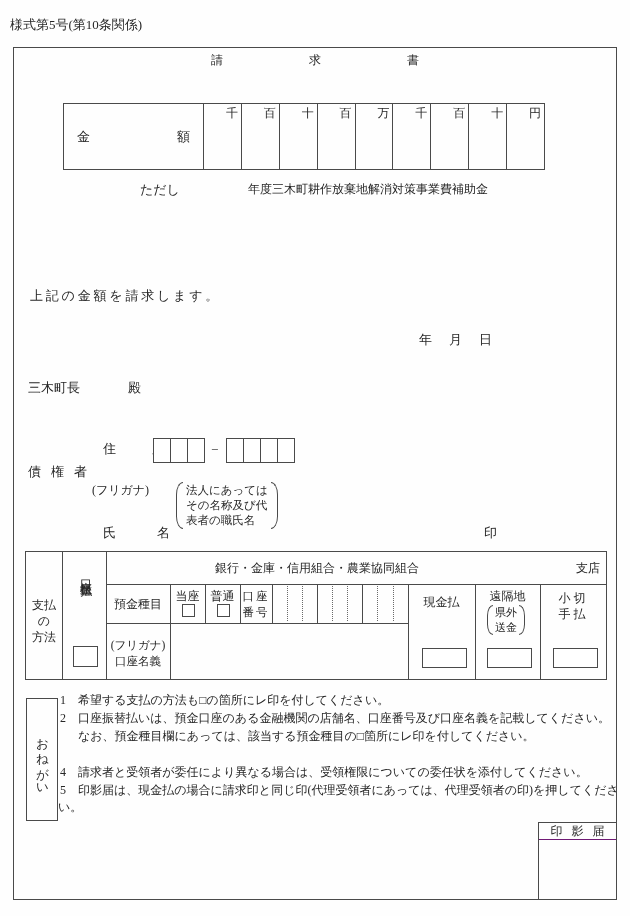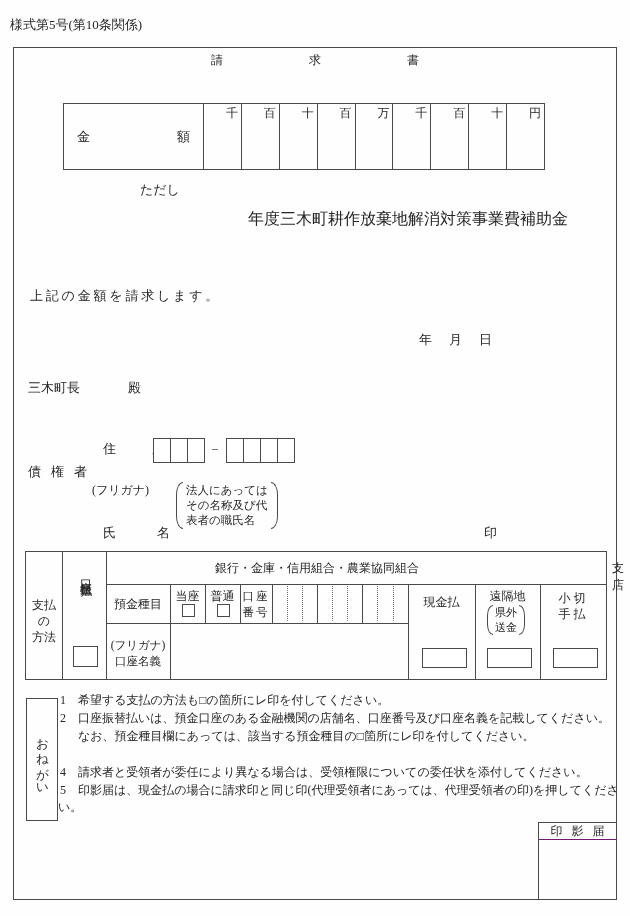--- a/index.html
+++ b/index.html
@@ -33,21 +33,21 @@
   .bparen{border:1px solid #4a4a4a;box-sizing:border-box;}
   .bp-l{border-right:0;border-radius:9px 0 0 9px / 16px 0 0 16px;}
   .bp-r{border-left:0;border-radius:0 9px 9px 0 / 0 16px 16px 0;}
 
   .pbox{position:absolute;top:438px;display:flex;}
   .pbox span{width:18px;height:25px;border:1px solid #4a4a4a;margin-left:-1px;
              box-sizing:border-box;background:#fff;}
 
   .noteline{position:absolute;left:58px;white-space:nowrap;font-size:12px;}
   .noteline .n{display:inline-block;width:20px;padding-left:2px;box-sizing:border-box;}
-  .noteline.cont{padding-left:20px;font-family:Liberation Mono, monospace;}
+  .noteline.cont{padding-left:20px;}
 
   .onegai{position:absolute;left:26px;top:698px;width:32px;height:123px;
           border:1px solid #4a4a4a;box-sizing:border-box;display:flex;
           align-items:center;justify-content:center;}
   .sealbox{position:absolute;left:538px;top:822px;width:79px;height:78px;
            border:1px solid #4a4a4a;box-sizing:border-box;}
   .sealbox .hd{border-bottom:1px solid #701a75;text-align:center;height:16px;
                line-height:16px;font-size:12px;letter-spacing:9px;text-indent:9px;}
 </style>
 </head>
@@ -73,21 +73,21 @@
     <div class="u">十</div>
     <div class="u">百</div>
     <div class="u">万</div>
     <div class="u">千</div>
     <div class="u">百</div>
     <div class="u">十</div>
     <div class="u">円</div>
   </div>
 
   <div class="abs" style="left:140px;top:181px;font-size:13px;">ただし</div>
-  <div class="abs" style="left:248px;top:181px;font-size:16px;margin-top:28px;">年度三木町耕作放棄地解消対策事業費補助金</div>
+  <div class="abs" style="left:248px;top:181px;font-size:12px;">年度三木町耕作放棄地解消対策事業費補助金</div>
 
   <div class="abs" style="left:30px;top:287px;letter-spacing:2.8px;">上記の金額を請求します。</div>
 
   <div class="abs" style="left:419px;top:331px;display:flex;gap:17px;">
     <span>年</span>
     <span>月</span>
     <span>日</span>
   </div>
 
   <div class="abs" style="left:28px;top:379px;">三木町長</div>
@@ -153,21 +153,21 @@
     <div class="cellc" style="left:0;top:45px;width:36px;line-height:16px;">
       <div>支払</div>
       <div>の</div>
       <div>方法</div>
     </div>
 
     <div class="abs vert" style="left:51px;top:19px;height:64px;font-size:12px;">口座振替払</div>
     <div class="sq" style="left:47px;top:94px;width:23px;height:19px;"></div>
 
     <div class="cellc" style="left:141px;top:8px;width:300px;">銀行・金庫・信用組合・農業協同組合</div>
-    <div class="abs" style="left:550px;top:8px;margin-left:36px;">支店</div>
+    <div class="abs" style="left:550px;top:8px;">支店</div>
 
     <div class="cellc" style="left:80px;top:44px;width:64px;">預金種目</div>
     <div class="cellc" style="left:144px;top:36px;width:35px;">当座</div>
     <div class="sq" style="left:156px;top:52px;width:11px;height:11px;"></div>
     <div class="cellc" style="left:179px;top:36px;width:35px;">普通</div>
     <div class="sq" style="left:191px;top:52px;width:11px;height:11px;"></div>
     <div class="cellc" style="left:214px;top:36px;width:32px;line-height:16px;font-size:11.5px;letter-spacing:2px;">
       <div>口座</div>
       <div>番号</div>
     </div>

